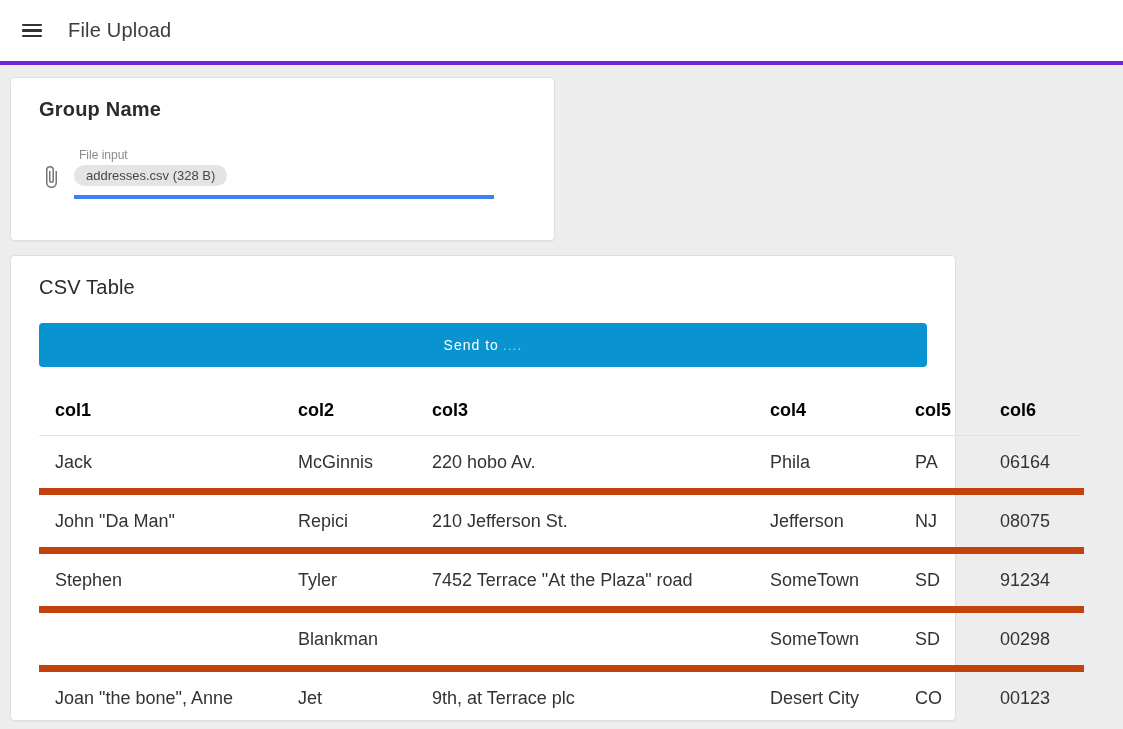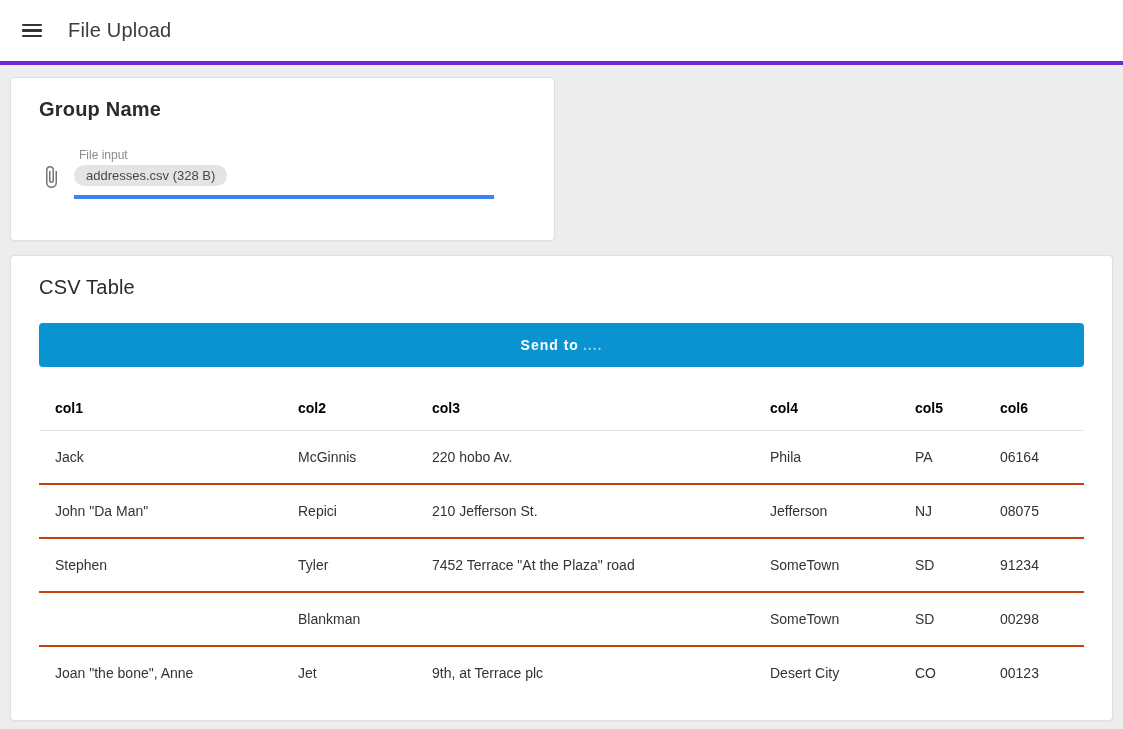--- a/index.html
+++ b/index.html
@@ -62,62 +62,62 @@
   .chip {
     display: inline-block;
     background: #e4e4e4;
     border-radius: 12px;
     padding: 3px 12px;
     font-size: 13px;
     color: #474747;
   }
   
   .csv-card {
-    width: 1103px;
+    width: 946px;
     height: 466px;
     padding: 16px 28px 26px 28px;
   }
   .csv-card .card-title { margin: 4px 0 24px 0; }
   .send-btn {
     display: block;
     width: 100%;
     height: 44px;
     background: #0994d1;
     border: none;
     border-radius: 4px;
     color: #ffffff;
     font-family: inherit;
     font-size: 14px;
-    font-weight: bold;
+    font-weight: normal;
     letter-spacing: 1px;
     text-align: center;
     cursor: pointer;
     margin-bottom: 18px;
   }
   .send-btn .dots { opacity: .55; margin-left: 4px; }
   
   table.csv {
     width: 100%;
     border-collapse: collapse;
     table-layout: fixed;
-    font-size: 14px;
+    font-size: 18px;
   }
   table.csv th {
     text-align: left;
     font-weight: bold;
     color: #000000;
     padding: 15px 16px 14px 16px;
     border-bottom: 1px solid #e4e4e4;
     overflow: hidden; white-space: nowrap;
   }
   table.csv td {
     color: #333333;
     padding: 0 16px;
     height: 52px;
-    border-bottom: 2px solid #c2410c;
+    border-bottom: 7px solid #c2410c;
     overflow: hidden; white-space: nowrap;
   }
   table.csv tr:last-child td { border-bottom: none; }
 </style>
 </head>
 <body>
 
 <header class="app-bar">
   <div class="hamburger">
     <span></span>

